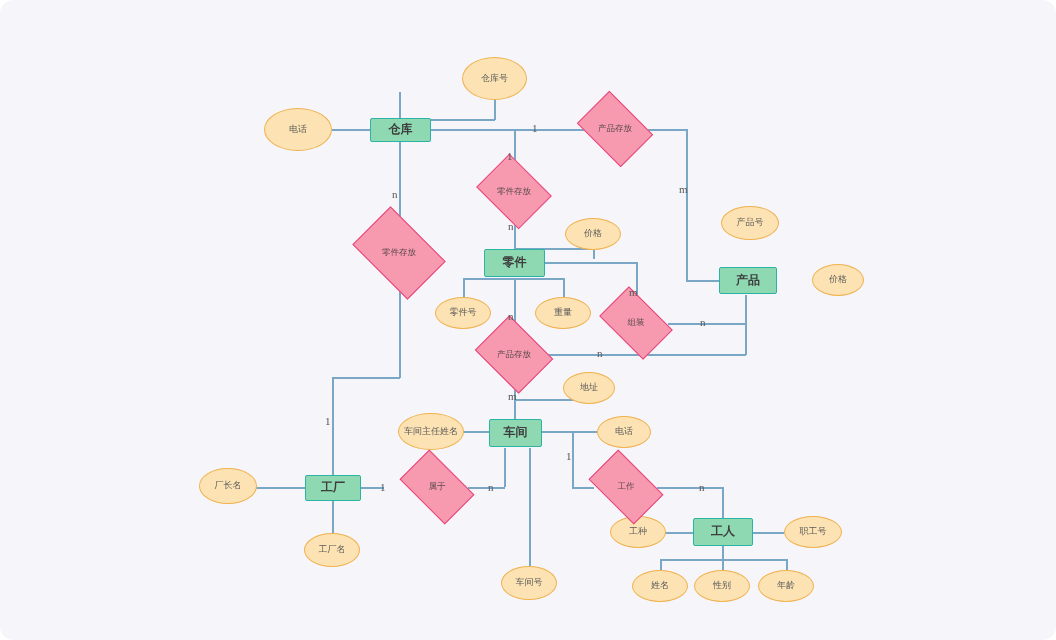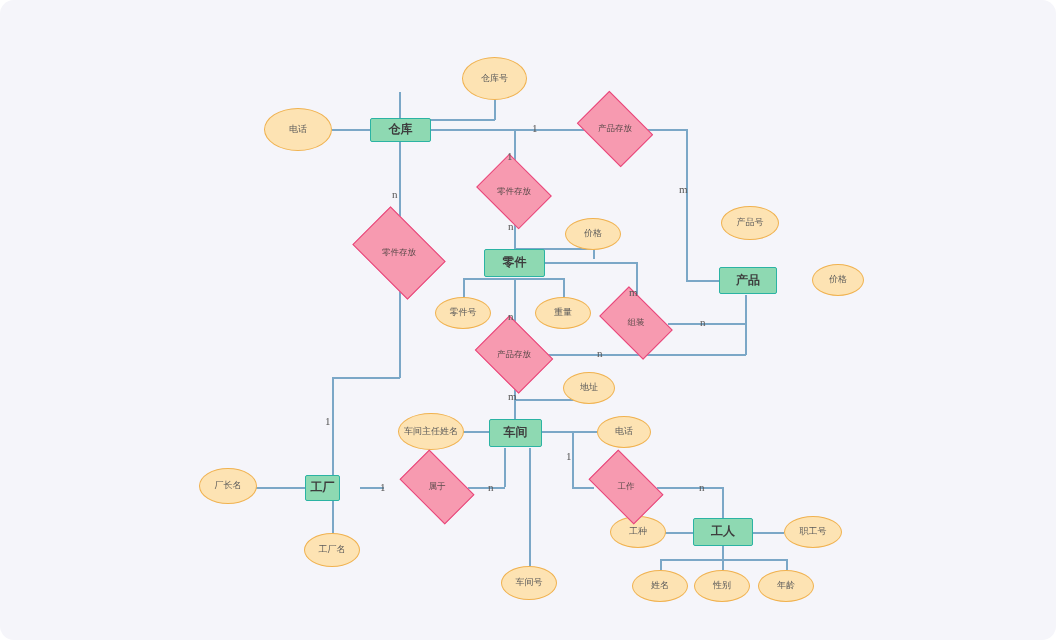--- a/index.html
+++ b/index.html
@@ -249,21 +249,21 @@
   </div>
   <div class="node entity" style="left:484px; top:249px; width:61px; height:28px;">
     <span>零件</span>
   </div>
   <div class="node entity" style="left:719px; top:267px; width:58px; height:27px;">
     <span>产品</span>
   </div>
   <div class="node entity" style="left:489px; top:419px; width:53px; height:28px;">
     <span>车间</span>
   </div>
-  <div class="node entity" style="left:305px; top:475px; width:35px; height:26px;">
+  <div class="node entity" style="left:305px; top:475px; width:56px; height:26px;">
     <span>工厂</span>
   </div>
   <div class="node entity" style="left:693px; top:518px; width:60px; height:28px;text-align:center;">
     <span>工人</span>
   </div>
 
   <div class="card" style="left:532px; top:122px;">
     <span>1</span></div>
   <div class="card" style="left:507px; top:150px;">
     <span>1</span></div>

